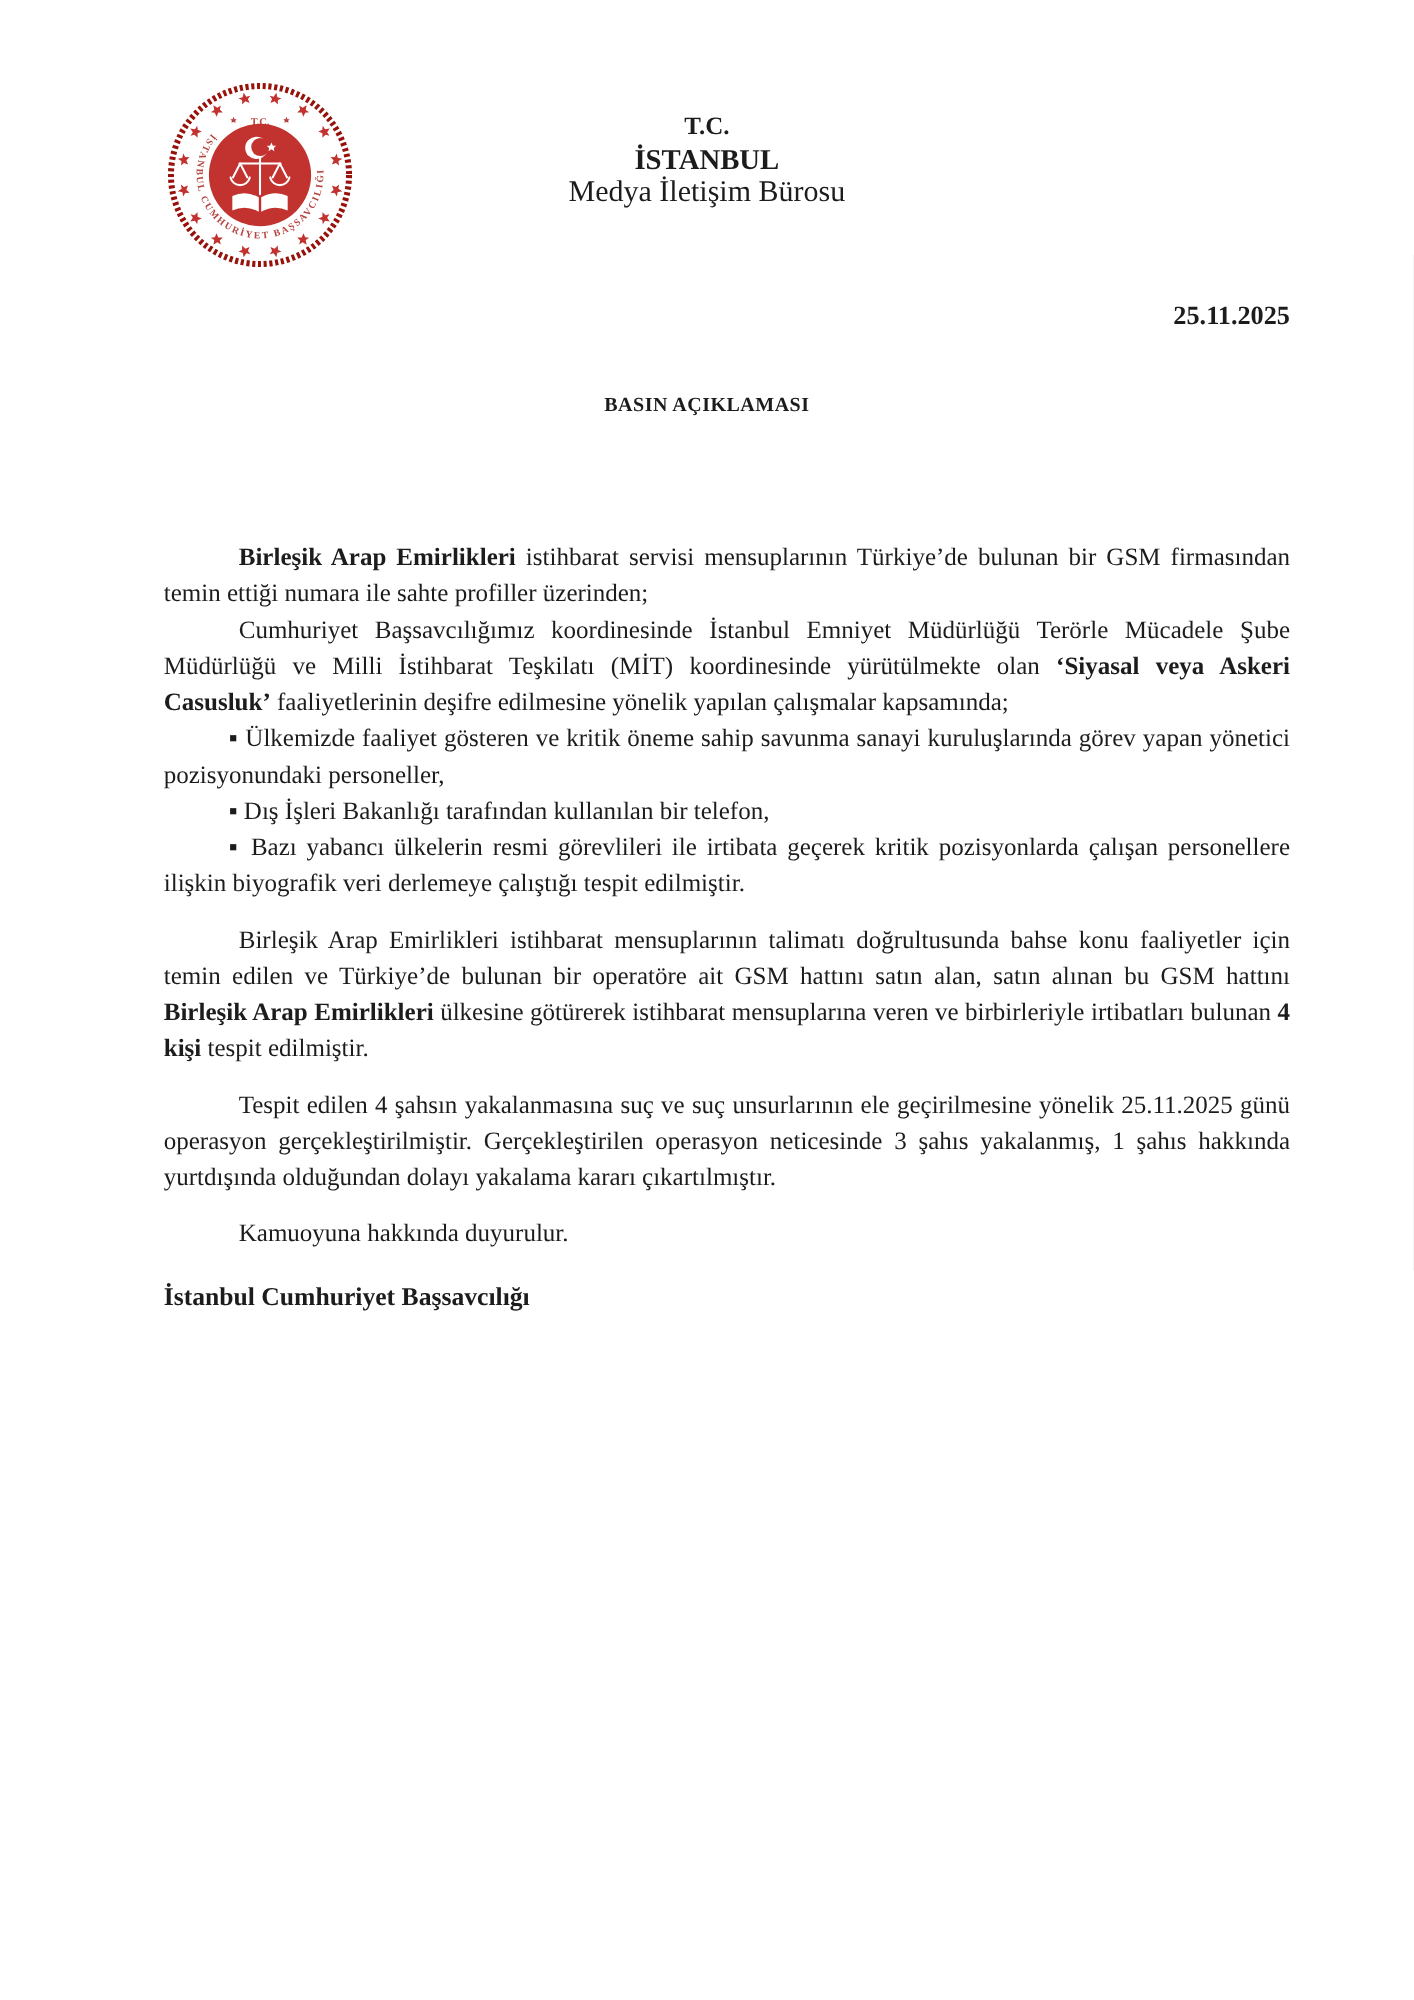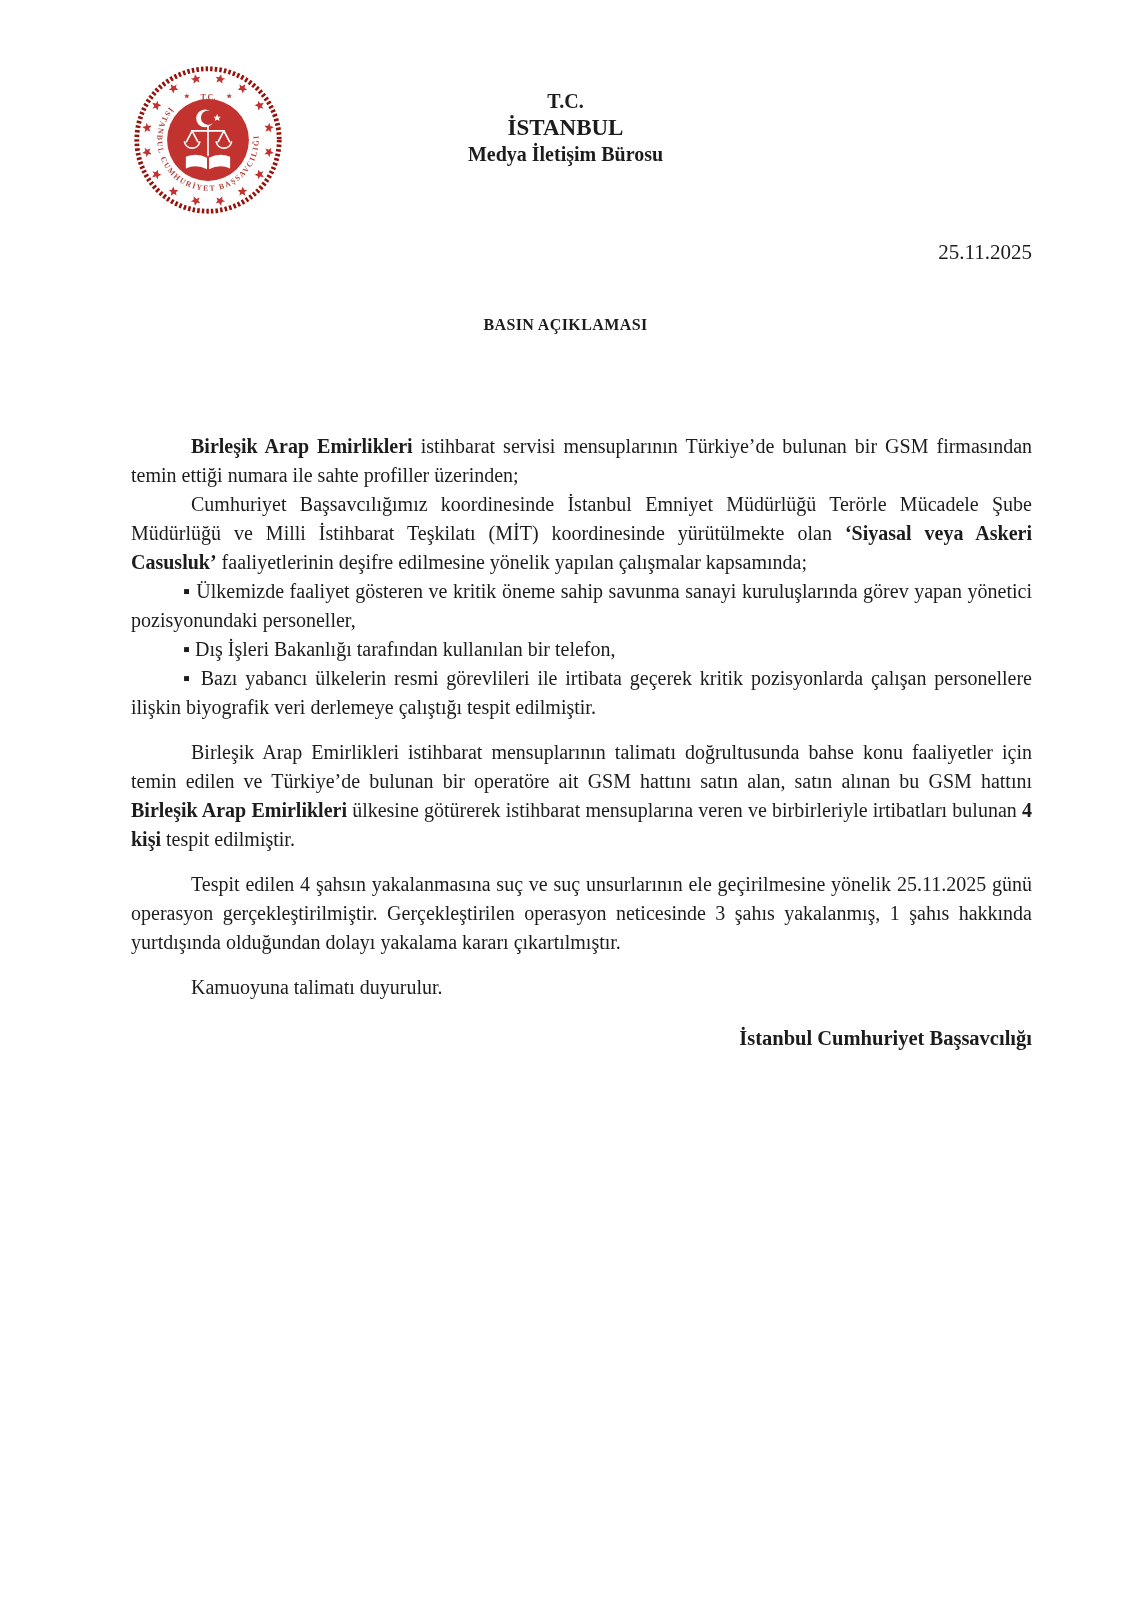--- a/index.html
+++ b/index.html
@@ -25,28 +25,28 @@
   .letterhead-text {
     position: absolute;
     top: 88px;
     left: 0;
     width: 100%;
     text-align: center;
   }
   .h-tc     { font-size: 20px; font-weight: bold; line-height: 26px; }
   .h-city   { font-size: 23px; font-weight: bold; line-height: 27px; }
   .h-office { font-size: 21.5px; font-weight: bold; line-height: 28px; letter-spacing: 0.3px; }
-  .h-bureau { font-size: 20px; font-weight: bold; line-height: 27px; text-align: center; }
+  .h-bureau { font-size: 24px; font-weight: normal; line-height: 27px; text-align: center; }
 
   .date {
     position: absolute;
     top: 240px;
     right: 99px;
     font-size: 21px;
-    font-weight: normal;
+    font-weight: bold;
   }
   .doc-title {
     position: absolute;
     top: 316px;
     left: 0;
     width: 100%;
     text-align: center;
     font-size: 16px;
     font-weight: bold;
     letter-spacing: 0.4px;
@@ -64,21 +64,21 @@
   .para {
     margin: 0;
     text-align: justify;
     text-indent: 60px;
   }
   .para.bullet { text-indent: 52px; }
   .para.gap { margin-top: 16px; }
 
   .signature {
     margin-top: 22px;
-    text-align: right;
+    text-align: left;
     font-size: 20.5px;
     font-weight: bold;
   }
 </style>
 </head>
 <body>
 
 <div class="page">
 
   <div class="logo">
@@ -152,18 +152,18 @@
 
   <main class="content">
     <div id="body-paragraphs">
         <p class="para indent gap"><b>Birleşik Arap Emirlikleri</b><span> istihbarat servisi mensuplarının Türkiye’de bulunan bir GSM firmasından temin ettiği numara ile sahte profiller üzerinden;</span></p>
         <p class="para indent"><span>Cumhuriyet Başsavcılığımız koordinesinde İstanbul Emniyet Müdürlüğü Terörle Mücadele Şube Müdürlüğü ve Milli İstihbarat Teşkilatı (MİT) koordinesinde yürütülmekte olan </span><b>‘Siyasal veya Askeri Casusluk’</b><span> faaliyetlerinin deşifre edilmesine yönelik yapılan çalışmalar kapsamında;</span></p>
         <p class="para bullet"><span>▪ Ülkemizde faaliyet gösteren ve kritik öneme sahip savunma sanayi kuruluşlarında görev yapan yönetici pozisyonundaki personeller,</span></p>
         <p class="para bullet"><span>▪ Dış İşleri Bakanlığı tarafından kullanılan bir telefon,</span></p>
         <p class="para bullet"><span>▪ Bazı yabancı ülkelerin resmi görevlileri ile irtibata geçerek kritik pozisyonlarda çalışan personellere ilişkin biyografik veri derlemeye çalıştığı tespit edilmiştir.</span></p>
         <p class="para indent gap"><span>Birleşik Arap Emirlikleri istihbarat mensuplarının talimatı doğrultusunda bahse konu faaliyetler için temin edilen ve Türkiye’de bulunan bir operatöre ait GSM hattını satın alan, satın alınan bu GSM hattını </span><b>Birleşik Arap Emirlikleri</b><span> ülkesine götürerek istihbarat mensuplarına veren ve birbirleriyle irtibatları bulunan </span><b>4 kişi</b><span> tespit edilmiştir.</span></p>
         <p class="para indent gap"><span>Tespit edilen 4 şahsın yakalanmasına suç ve suç unsurlarının ele geçirilmesine yönelik 25.11.2025 günü operasyon gerçekleştirilmiştir. Gerçekleştirilen operasyon neticesinde 3 şahıs yakalanmış, 1 şahıs hakkında yurtdışında olduğundan dolayı yakalama kararı çıkartılmıştır.</span></p>
-        <p class="para indent gap"><span>Kamuoyuna talimatı duyurulur.</span></p>
+        <p class="para indent gap"><span>Kamuoyuna hakkında duyurulur.</span></p>
       </div>
     <div class="signature">İstanbul Cumhuriyet Başsavcılığı</div>
   </main>
 
 </div>
 
 </body></html>

